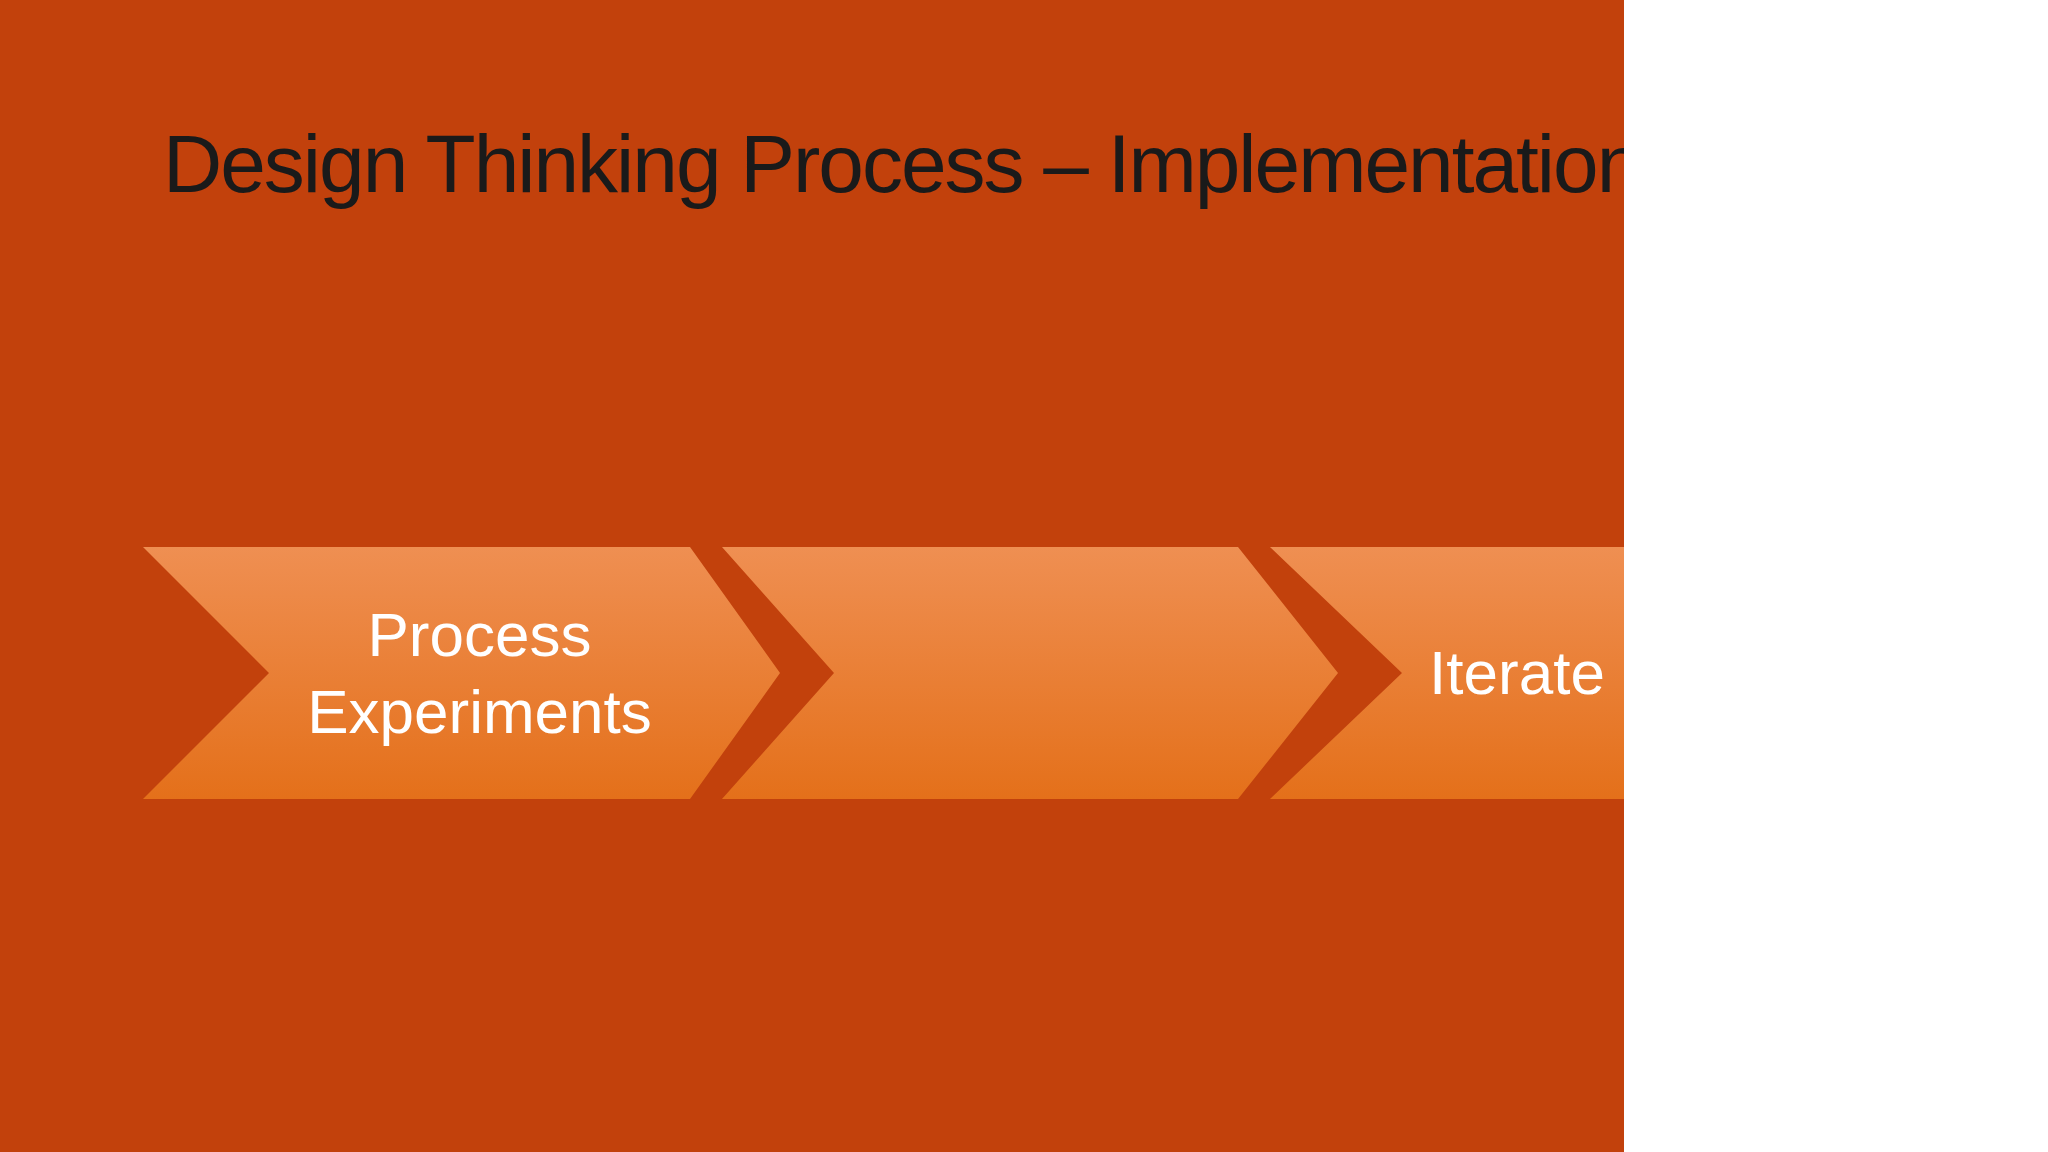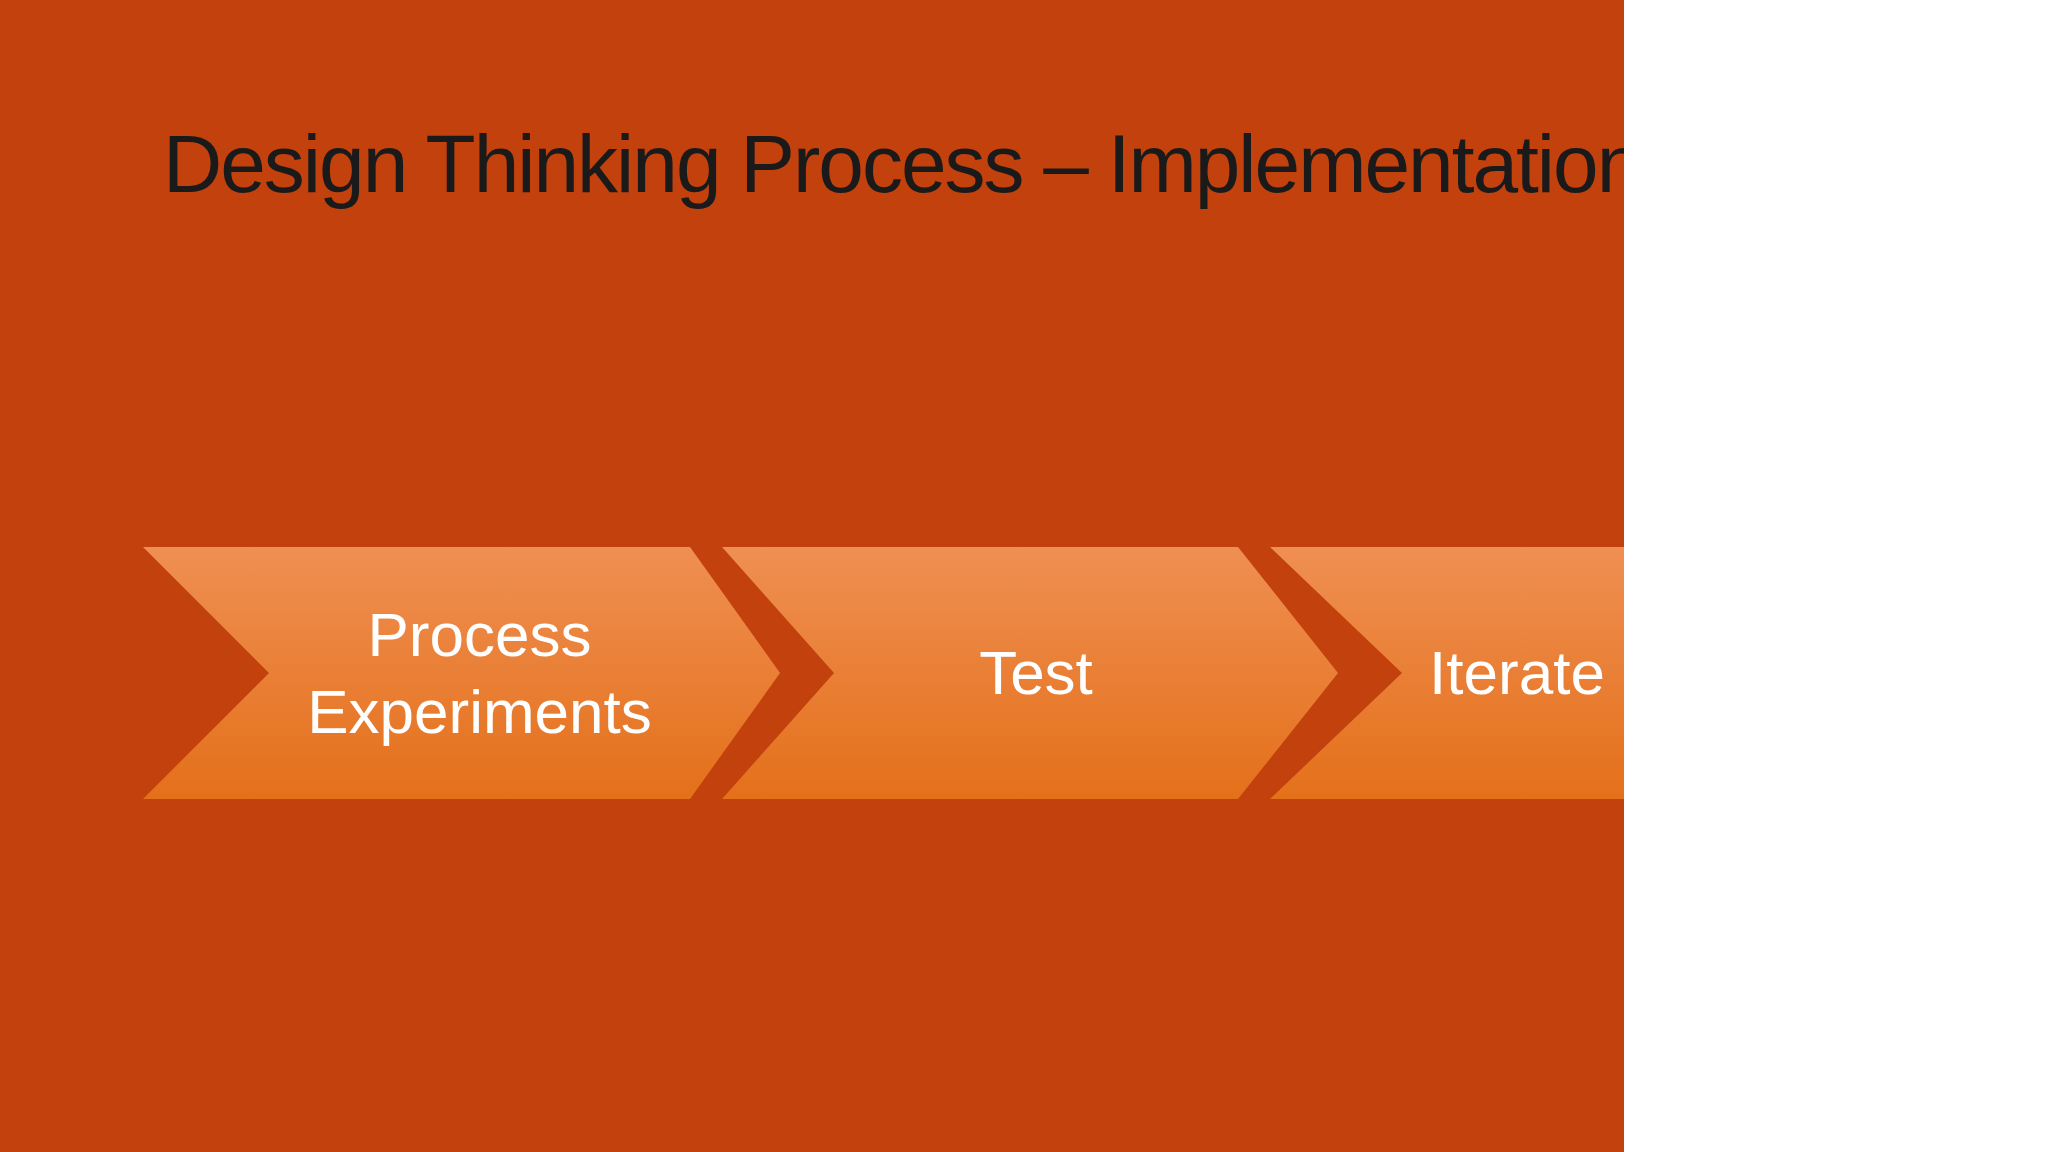--- a/index.html
+++ b/index.html
@@ -65,17 +65,16 @@
         <stop offset="1" stop-color="#E4701A"></stop>
       </linearGradient>
     </defs>
     <polygon fill="url(#chevGrad)" points="143,547 690,547 780,673 690,799 143,799 269,673"></polygon>
     <polygon fill="url(#chevGrad)" points="722,547 1238,547 1338,673 1238,799 722,799 834,673"></polygon>
     <polygon fill="url(#chevGrad)" points="1270,547 1788,547 1906,673 1788,799 1270,799 1402,673"></polygon>
   </svg>
 
   <div class="step-label step-label-1">Process Experiments</div>
 
-  <div class="step-label step-label-2">Test</div>
 
   <div class="step-label step-label-3">Iterate</div>
 
 </div>
 
 </body></html>

